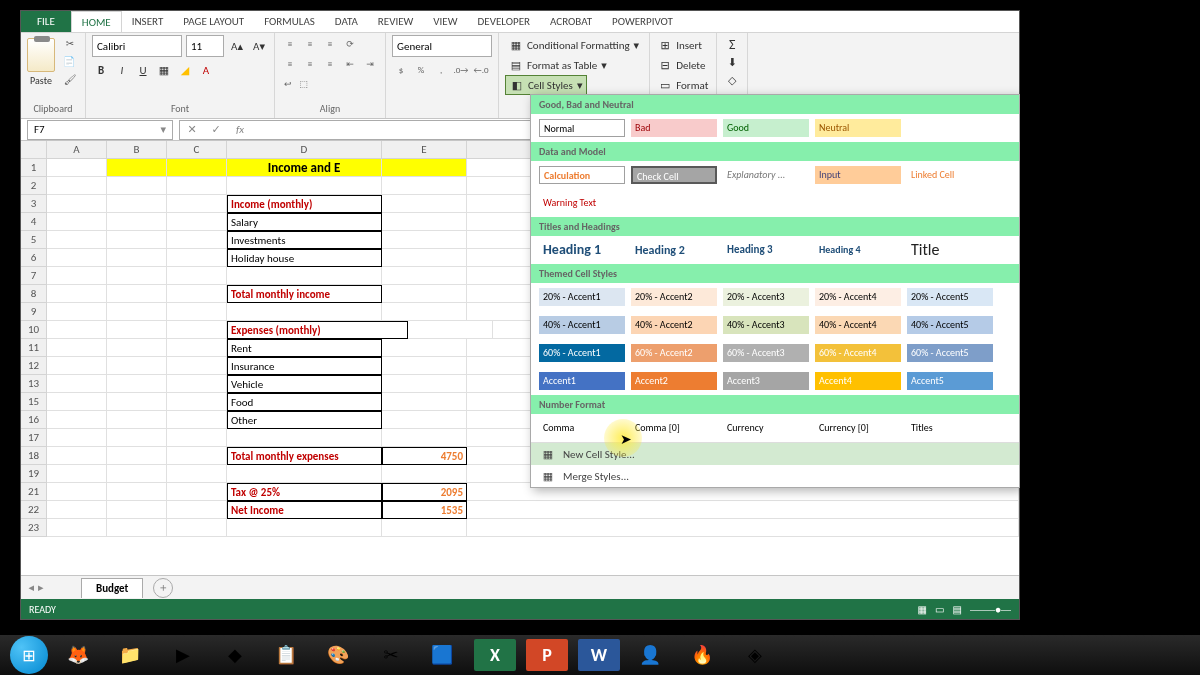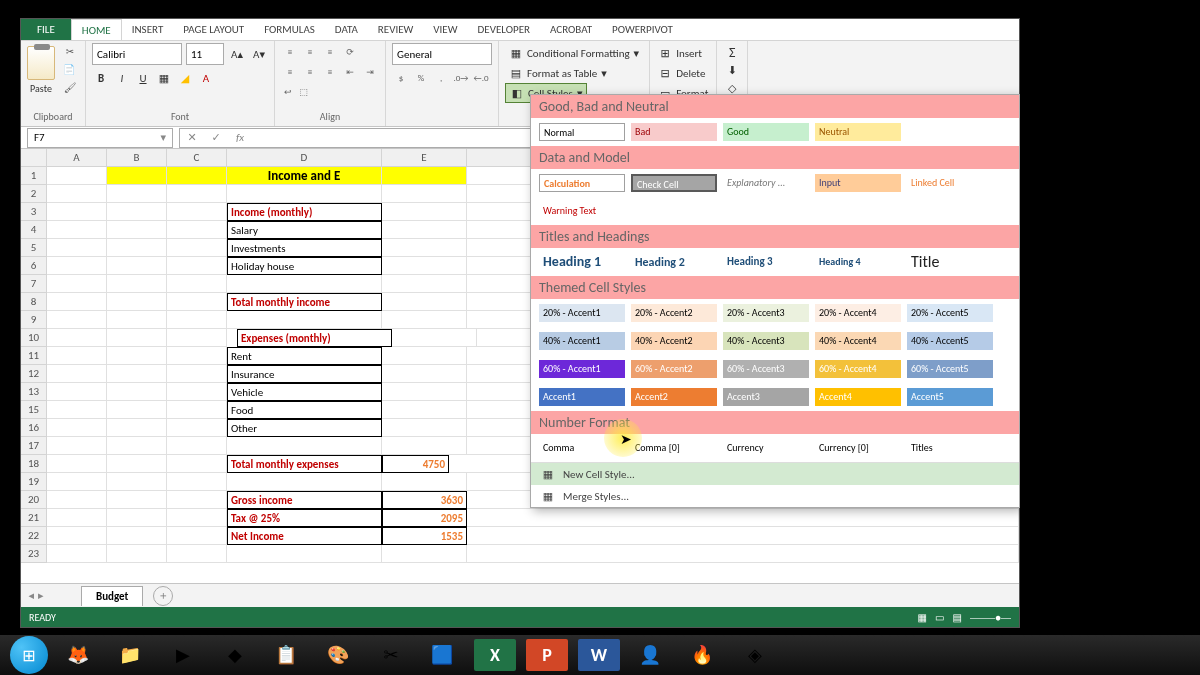--- a/index.html
+++ b/index.html
@@ -1,17 +1,17 @@
 <!DOCTYPE html>
 <html><head>
 <meta charset="utf-8">
 <style>
 * { box-sizing: border-box; margin: 0; padding: 0; font-family: "Segoe UI", Calibri, sans-serif; }
 body { width: 1200px; height: 675px; background: #000; overflow: hidden; position: relative; }
-.app { position: absolute; left: 20px; top: 18px; width: 1000px; height: 610px; background: #fff; display: flex; flex-direction: column; border: 1px solid #555;}
+.app { position: absolute; left: 20px; top: 10px; width: 1000px; height: 610px; background: #fff; display: flex; flex-direction: column; border: 1px solid #555;}
 .tabbar { height: 22px; background: #fff; display: flex; align-items: stretch; border-bottom: 1px solid #d4d4d4;}
 .tab { padding: 0 10px; font-size: 11px; color: #444; display: flex; align-items: center; cursor: pointer; text-transform: uppercase;}
 .tab.file { background: #207346; color: #fff; padding: 0 16px; font-weight: 400;}
 .tab.active { background: #fff; color: #217346; border-top: 1px solid #d4d4d4; border-left: 1px solid #d4d4d4; border-right: 1px solid #d4d4d4; font-weight: 400; }
 .ribbon { height: 86px; background: #f3f3f3; border-bottom: 1px solid #c5c5c5; display: flex; position: relative; font-size: 11px; color: #333;}
 .rgroup { border-right: 1px solid #d7d7d7; display: flex; flex-direction: column; padding: 2px 6px 0 6px; align-items: center;}
 .rgroup .top { flex: 1; display: flex; align-items: flex-start;}
 .rgroup .lbl { font-size: 10px; color: #666; padding: 2px 0 3px;}
 .paste { display:flex; flex-direction:column; align-items:center; margin-right:4px;}
 .paste-icon { width: 28px; height: 34px; border: 1px solid #d7b87a; background: linear-gradient(#fff,#f5eac8); border-radius: 2px; position:relative; margin-top:3px;}
@@ -39,41 +39,41 @@
 .corner{ width:26px; border-right:1px solid #d4d4d4; border-bottom:1px solid #d4d4d4; background:#f0f0f0;}
 .ch{ border-right:1px solid #d4d4d4; border-bottom:1px solid #d4d4d4; background:#f0f0f0; text-align:center; font-size:11px; color:#555; line-height:18px;}
 .rw{ display:flex; height:18px;}
 .rhd{ width:26px; border-right:1px solid #d4d4d4; border-bottom:1px solid #d4d4d4; background:#f0f0f0; text-align:center; font-size:11px; color:#555; line-height:18px;}
 .cell{ border-right:1px solid #e0e0e0; border-bottom:1px solid #e0e0e0; font-size:11px; padding:0 3px; line-height:18px; overflow:hidden; white-space:nowrap;}
 .titlecell{ background:#ffff00; font-weight:bold; font-size:13px; color:#000; text-align:center;}
 .hdrcell{ color:#c00000; font-weight:bold; border:1px solid #000 !important;}
 .bord{ border:1px solid #000 !important;}
 .calc{ color:#ed7d31; font-weight:bold; text-align:right; border:1px solid #000 !important;}
 .gallery{ position:absolute; left:530px; top:94px; width:490px; background:#fff; border:1px solid #a9a9a9; box-shadow:3px 3px 10px rgba(0,0,0,0.3); font-size:11px; z-index:50;}
-.gallery .ghdr{ background:#fca5a5; color:#666; font-weight:normal; padding:3px 8px; font-size:14px;}
+.gallery .ghdr{ background:#86efac; color:#666; font-weight:bold; padding:3px 8px; font-size:10px;}
 .grow{ display:flex; gap:6px; padding:5px 8px;}
 .sw{ width:86px; height:18px; padding:0 4px; line-height:18px; font-size:10px; cursor:pointer; overflow:hidden; white-space:nowrap;}
 .sw.normal{ border:1px solid #a0a0a0; background:#fff;}
 .sw.bad{ background:#f8cbcb; color:#9c0006;}
 .sw.good{ background:#c6efce; color:#006100;}
 .sw.neutral{ background:#ffeb9c; color:#9c5700;}
 .sw.calculation{ background:#fff; color:#ed7d31; font-weight:bold; border:1px solid #a0a0a0;}
 .sw.checkcell{ background:#a5a5a5; color:#fff; border:2px solid #595959;}
 .sw.explan{ color:#777; font-style:italic;}
 .sw.input{ background:#ffcc99; color:#3f3f76;}
 .sw.linked{ color:#ed7d31;}
 .sw.warn{ color:#c00000;}
 .sw.h1{ font-weight:bold; font-size:14px; color:#1f4e78;}
 .sw.h2{ font-weight:bold; font-size:12px; color:#1f4e78;}
 .sw.h3{ font-weight:bold; font-size:11px; color:#1f4e78;}
 .sw.h4{ font-weight:bold; font-size:10px; color:#1f4e78;}
 .sw.title{ font-size:16px; color:#222;}
 .sw.a20-1{ background:#dce6f1;} .sw.a20-2{background:#fde9d9;} .sw.a20-3{background:#ebf1de;} .sw.a20-4{background:#fdeee4;} .sw.a20-5{background:#d9e7f5;}
 .sw.a40-1{background:#b8cce4;} .sw.a40-2{background:#fcd5b4;} .sw.a40-3{background:#d8e4bc;} .sw.a40-4{background:#fbd8b4;} .sw.a40-5{background:#b5cbe7;}
-.sw.a60-1{background:#6d28d9;color:#fff;} .sw.a60-2{background:#ed9f6d;color:#fff;} .sw.a60-3{background:#b0b0b0;color:#fff;} .sw.a60-4{background:#f3c13a;color:#fff;} .sw.a60-5{background:#7e9ec9;color:#fff;}
+.sw.a60-1{background:#0369a1;color:#fff;} .sw.a60-2{background:#ed9f6d;color:#fff;} .sw.a60-3{background:#b0b0b0;color:#fff;} .sw.a60-4{background:#f3c13a;color:#fff;} .sw.a60-5{background:#7e9ec9;color:#fff;}
 .sw.ac1{background:#4472c4;color:#fff;} .sw.ac2{background:#ed7d31;color:#fff;} .sw.ac3{background:#a5a5a5;color:#fff;} .sw.ac4{background:#ffc000;color:#fff;} .sw.ac5{background:#5b9bd5;color:#fff;}
 .gbot{ border-top:1px solid #ddd;}
 .gbotitem{ padding:4px 10px; display:flex; align-items:center; gap:8px; cursor:pointer; color:#444;}
 .gbotitem.hl{ background:#d3ead1;}
 .cursor{position:absolute; left:620px; top:431px; font-size:14px; z-index:60;}
 .tabs-bottom{ height:24px; background:#f3f3f3; border-top:1px solid #c5c5c5; display:flex; align-items:center; font-size:11px;}
 .sheettab{ padding:3px 14px; background:#fff; border:1px solid #aaa; border-bottom:none; font-weight:bold; margin-left:30px;}
 .addsheet{ width:20px; height:20px; border:1px solid #aaa; border-radius:50%; display:flex; align-items:center; justify-content:center; margin-left:10px; color:#777; cursor:pointer;}
 .status{ height:20px; background:#207346; color:#fff; display:flex; align-items:center; font-size:10px; padding:0 8px; justify-content:space-between;}
 .taskbar{ position:absolute; left:0; bottom:0; width:1200px; height:40px; background:linear-gradient(#2a2a2a,#0e0e0e); display:flex; align-items:center; gap:10px; padding:0 10px;}
@@ -324,21 +324,21 @@
           <div class="cell " style="width: 60px;"></div>
           <div class="cell " style="width: 155px;"></div>
           <div class="cell " style="width: 85px;"></div>
           <div class="cell" style="flex: 1 1 0%;"></div>
         </div>
         <div class="rw">
           <div class="rhd">10</div>
           <div class="cell " style="width: 60px;"></div>
           <div class="cell " style="width: 60px;"></div>
           <div class="cell " style="width: 60px;"></div>
-          <div class="cell hdrcell" style="width: 155px; margin-left: 10px;">Expenses (monthly)</div>
+          <div class="cell hdrcell" style="width: 181px;">Expenses (monthly)</div>
           <div class="cell " style="width: 85px;"></div>
           <div class="cell" style="flex: 1 1 0%;"></div>
         </div>
         <div class="rw">
           <div class="rhd">11</div>
           <div class="cell " style="width: 60px;"></div>
           <div class="cell " style="width: 60px;"></div>
           <div class="cell " style="width: 60px;"></div>
           <div class="cell bord" style="width: 155px;">  Rent</div>
           <div class="cell " style="width: 85px;"></div>
@@ -388,39 +388,30 @@
           <div class="cell " style="width: 155px;"></div>
           <div class="cell " style="width: 85px;"></div>
           <div class="cell" style="flex: 1 1 0%;"></div>
         </div>
         <div class="rw">
           <div class="rhd">18</div>
           <div class="cell " style="width: 60px;"></div>
           <div class="cell " style="width: 60px;"></div>
           <div class="cell " style="width: 60px;"></div>
           <div class="cell hdrcell" style="width: 155px;">Total monthly expenses</div>
-          <div class="cell calc" style="width: 67px;">4750</div>
+          <div class="cell calc" style="width: 85px;">4750</div>
           <div class="cell" style="flex: 1 1 0%;"></div>
         </div>
         <div class="rw">
           <div class="rhd">19</div>
           <div class="cell " style="width: 60px;"></div>
           <div class="cell " style="width: 60px;"></div>
           <div class="cell " style="width: 60px;"></div>
           <div class="cell " style="width: 155px;"></div>
           <div class="cell " style="width: 85px;"></div>
-          <div class="cell" style="flex: 1 1 0%;"></div>
-        </div>
-        <div class="rw">
-          <div class="rhd">20</div>
-          <div class="cell " style="width: 60px;"></div>
-          <div class="cell " style="width: 60px;"></div>
-          <div class="cell " style="width: 60px;"></div>
-          <div class="cell hdrcell" style="width: 155px;">Gross income</div>
-          <div class="cell calc" style="width: 85px;">3630</div>
           <div class="cell" style="flex: 1 1 0%;"></div>
         </div>
         <div class="rw">
           <div class="rhd">21</div>
           <div class="cell " style="width: 60px;"></div>
           <div class="cell " style="width: 60px;"></div>
           <div class="cell " style="width: 60px;"></div>
           <div class="cell hdrcell" style="width: 155px;">Tax @ 25%</div>
           <div class="cell calc" style="width: 85px;">2095</div>
           <div class="cell" style="flex: 1 1 0%;"></div>

